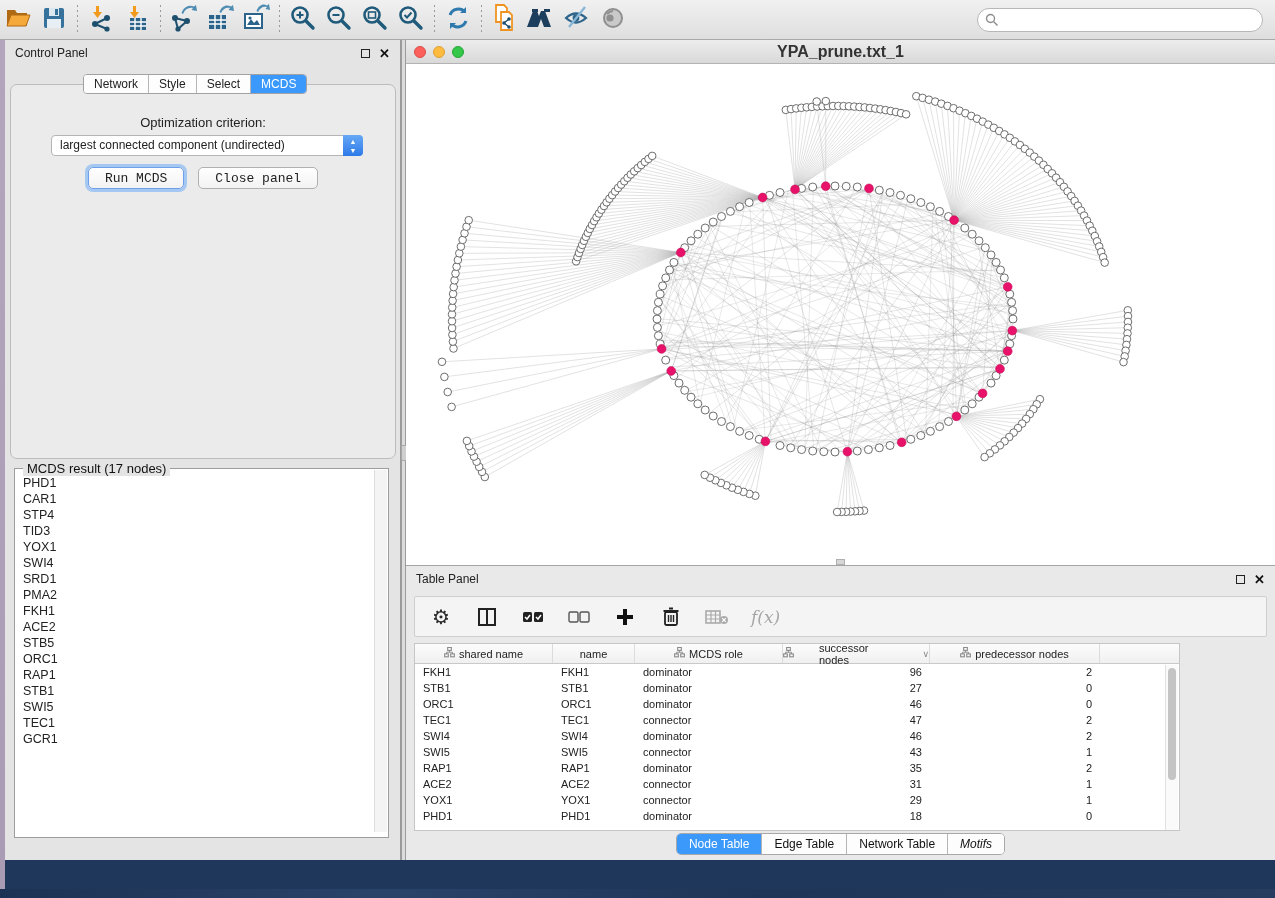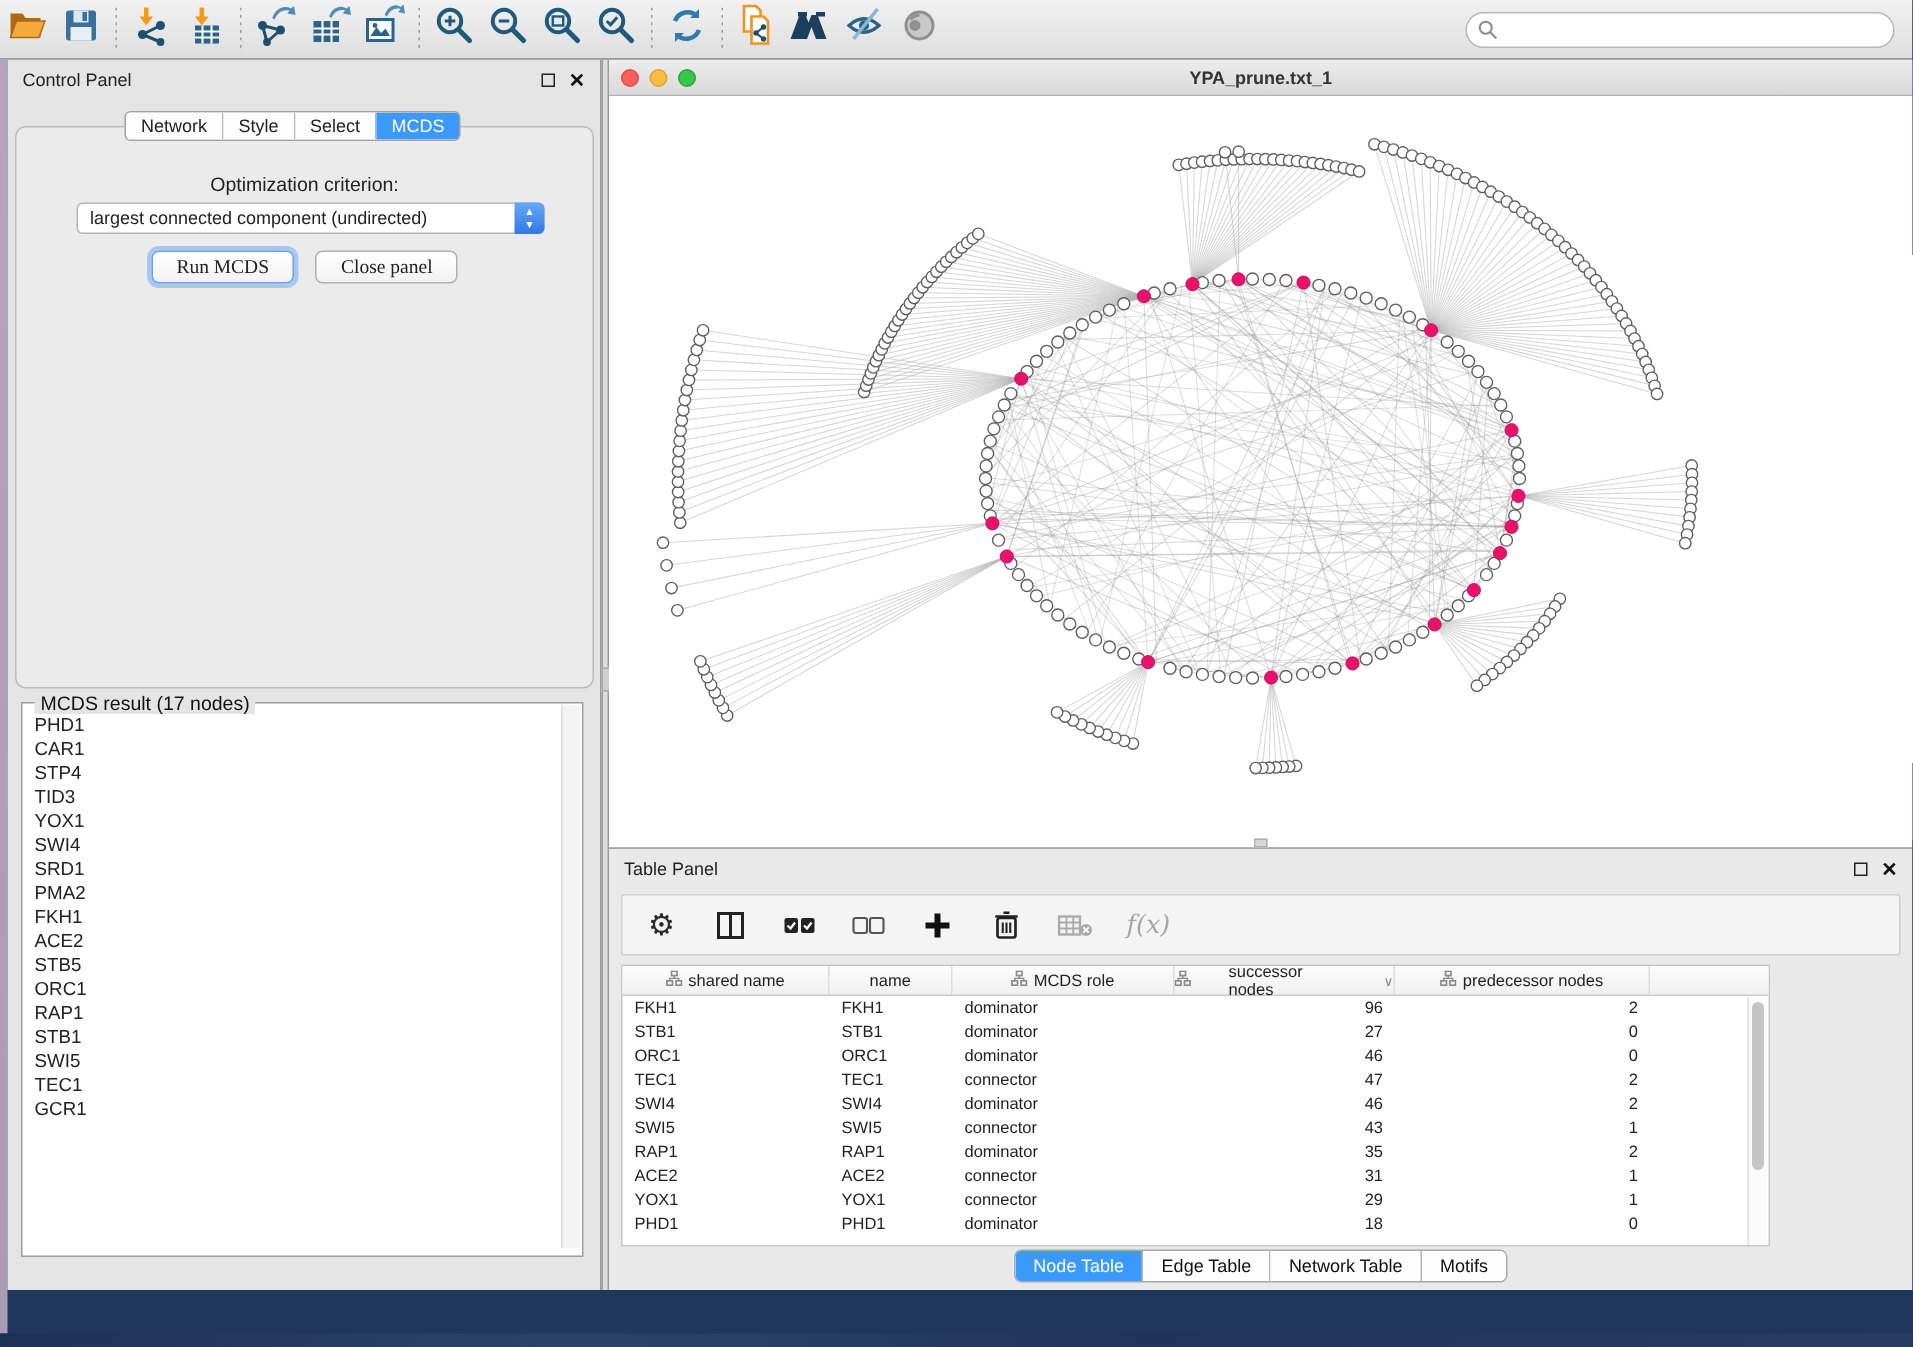--- a/index.html
+++ b/index.html
@@ -46,21 +46,21 @@
   .opt-label { text-align:center; margin-top:30px; font-size:13px; }
   .cp-select { position:absolute; left:40px; top:50px; width:312px; height:21px;
     background:#fff; border:1px solid #b5b5b5; border-radius:4px;
     font-size:12px; line-height:19px; padding-left:8px; }
   .cp-select .stepper { position:absolute; right:-1px; top:-1px; width:20px; height:21px;
     background:linear-gradient(180deg,#67a8f6,#2d7ae8); border-radius:0 4px 4px 0;
     color:#fff; font-size:7px; text-align:center; line-height:9px; padding-top:2px; }
   .cp-buttons { position:absolute; left:0; top:82px; width:100%; display:flex; justify-content:center; gap:14px; }
   .mac-btn { background:linear-gradient(180deg,#ffffff,#f2f2f2); border:1px solid #b0b0b0;
     border-radius:5px; font-size:13px; padding:2px 16px; height:22px;
-    font-family:Liberation Serif, serif; color:#222; }
+    font-family:Liberation Mono, monospace; color:#222; }
   .mac-btn.focused { box-shadow:0 0 0 3px #a5c8f3; border-color:#6f9fe8; }
   .mcds-group { position:absolute; left:9px; top:428px; width:375px; height:370px;
     border:1px solid #9d9d9d; background:#fff; }
   .mcds-legend { position:absolute; left:8px; top:-8px; background:#e4e4e4;
     font-size:13px; padding:0 4px; color:#111; }
   .mcds-list { position:absolute; left:1px; top:6px; width:360px; height:356px;
     overflow:hidden; font-size:12.5px; }
   .mcds-item { height:16px; line-height:16px; padding-left:7px; }
   .mcds-scroll { position:absolute; right:1px; top:1px; width:13px; height:362px;
     background:#f4f4f4; border-left:1px solid #ddd; }
@@ -71,21 +71,21 @@
   .vsplit .grab { position:absolute; left:-1px; top:405px; width:6px; height:16px;
     background:#cfcfcf; border:1px solid #a7a7a7; }
 
   
   .network-window { position:absolute; left:406px; top:40px; width:869px; height:525px;
     background:#fff; }
   .net-titlebar { height:24px; background:linear-gradient(180deg,#ececec,#d9d9d9);
     border-bottom:1px solid #b3b3b3; position:relative; display:flex; align-items:center; justify-content:center; }
   .traffic { position:absolute; left:8px; top:6px; display:flex; gap:7px; }
   .tl { width:12px; height:12px; border-radius:50%; }
-  .net-title { font-size:12px; font-weight:bold; color:#333; }
+  .net-title { font-size:16px; font-weight:bold; color:#333; }
   .net-canvas { position:absolute; left:0; top:24px; width:869px; height:496px; background:#fff; }
   .hsplit-handle { position:absolute; left:430px; bottom:0px; width:9px; height:6px;
     background:#d6d6d6; border:1px solid #b0b0b0; }
 
   
   .table-panel { position:absolute; left:406px; top:565px; width:869px; height:295px;
     background:#e9e9e9; border-top:1px solid #a5a5a5; }
   .tp-toolbar { position:absolute; left:8px; top:30px; width:853px; height:41px;
     background:#f4f4f4; border:1px solid #cfcfcf; border-radius:2px;
     display:flex; align-items:center; padding-left:14px; gap:22px; }
@@ -101,21 +101,21 @@
   .td { padding:0 8px; white-space:nowrap; overflow:hidden; }
   .td.num { text-align:right; }
   .sortv { color:#888; font-size:9px; }
   .tbl-scroll { position:absolute; right:1px; top:21px; width:13px; height:165px;
     background:#fafafa; border-left:1px solid #e0e0e0; }
   .tbl-thumb { position:absolute; left:2px; top:3px; width:8px; height:112px;
     background:#c4c4c4; border-radius:4px; }
   .tp-tabs { position:absolute; left:0; top:267px; width:100%; display:flex; justify-content:center; }
   .tp-tabgroup { display:flex; border:1px solid #a8a8a8; border-radius:5px; overflow:hidden; background:#fff; }
   .tp-tab { font-size:12px; padding:3px 12px; border-right:1px solid #b5b5b5; background:#fdfdfd; color:#111; }
-  .tp-tab:last-child { border-right:none; }
+  .tp-tab:last-child { border-right:none;font-style:italic; }
   .tp-tab.active { background:#3b99fc; color:#fff; }
 
   
   .statusbar { position:absolute; left:5px; top:900px; width:1270px; height:29px;
     background:#ebebeb; border-top:2px solid #ef4444; }
   .sb-listbtn { position:absolute; left:8px; top:5px; width:26px; height:20px;
     background:#f4f4f4; border:1px solid #b9b9b9; display:flex; align-items:center; justify-content:center; }
   .memory-btn { position:absolute; right:10px; top:4px; height:22px;
     background:linear-gradient(180deg,#fdfdfd,#f0f0f0); border:1px solid #b2b2b2; border-radius:2px;
     display:flex; align-items:center; gap:6px; padding:0 10px; font-size:12px; color:#111; }

